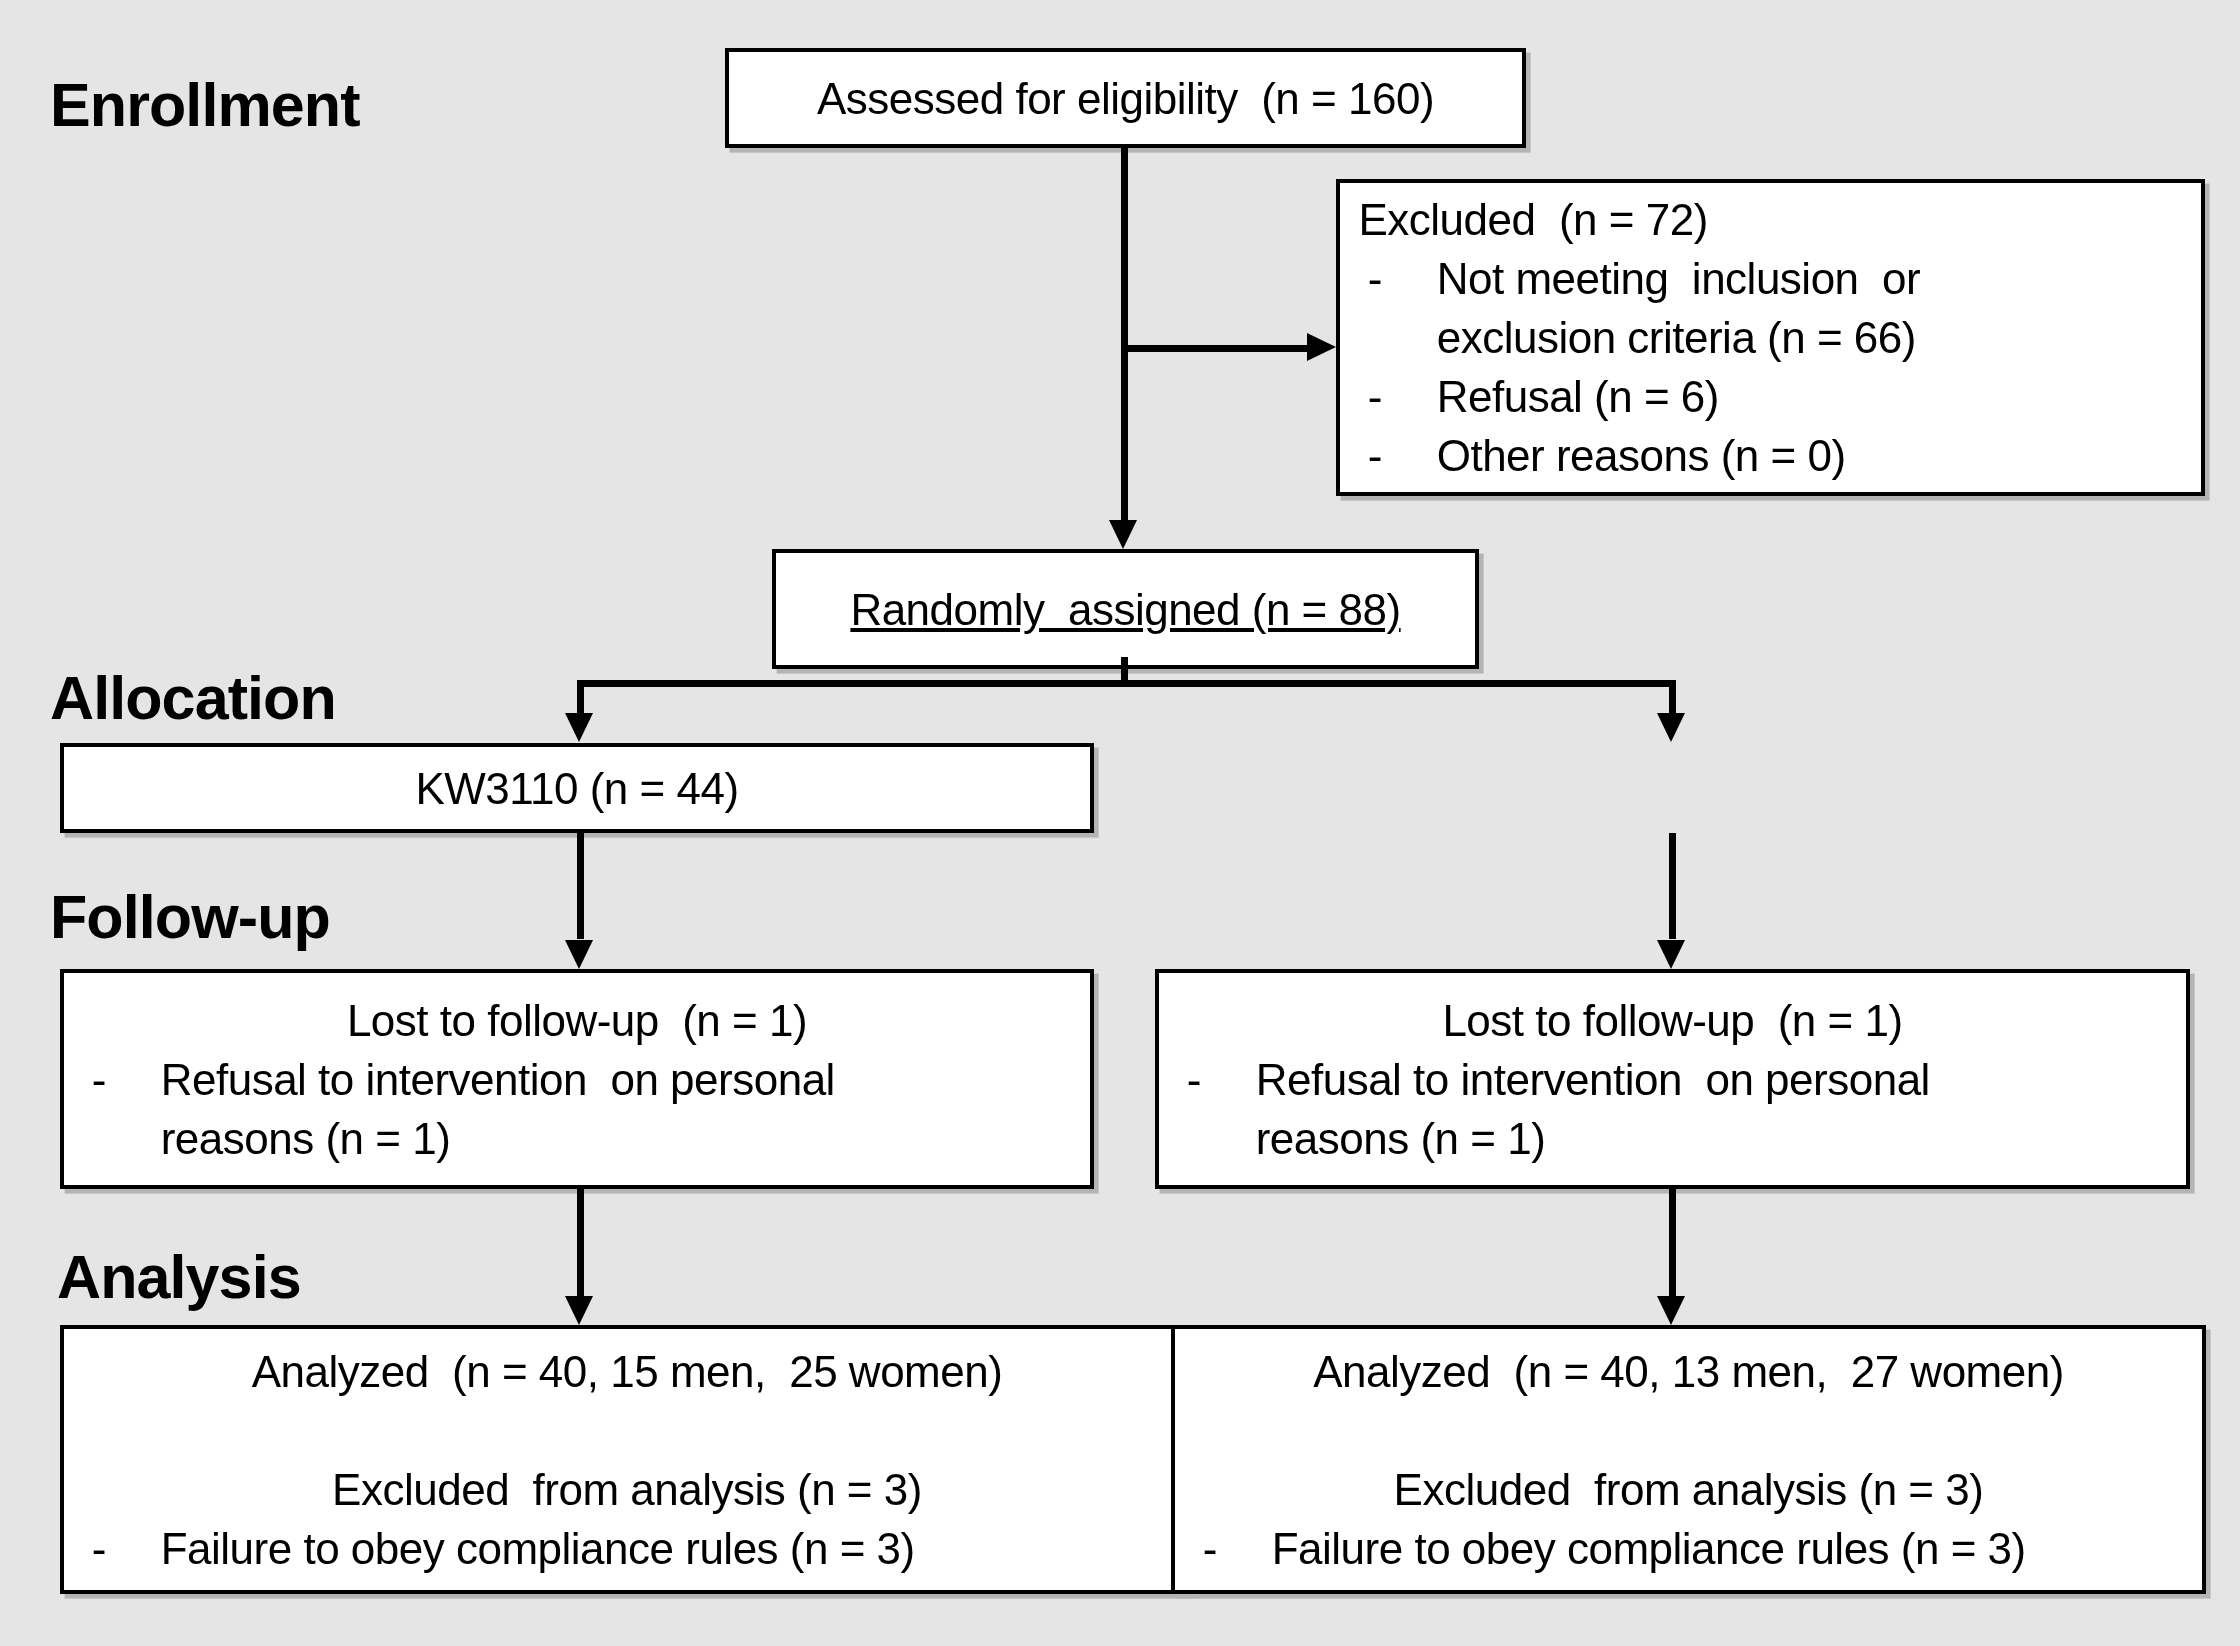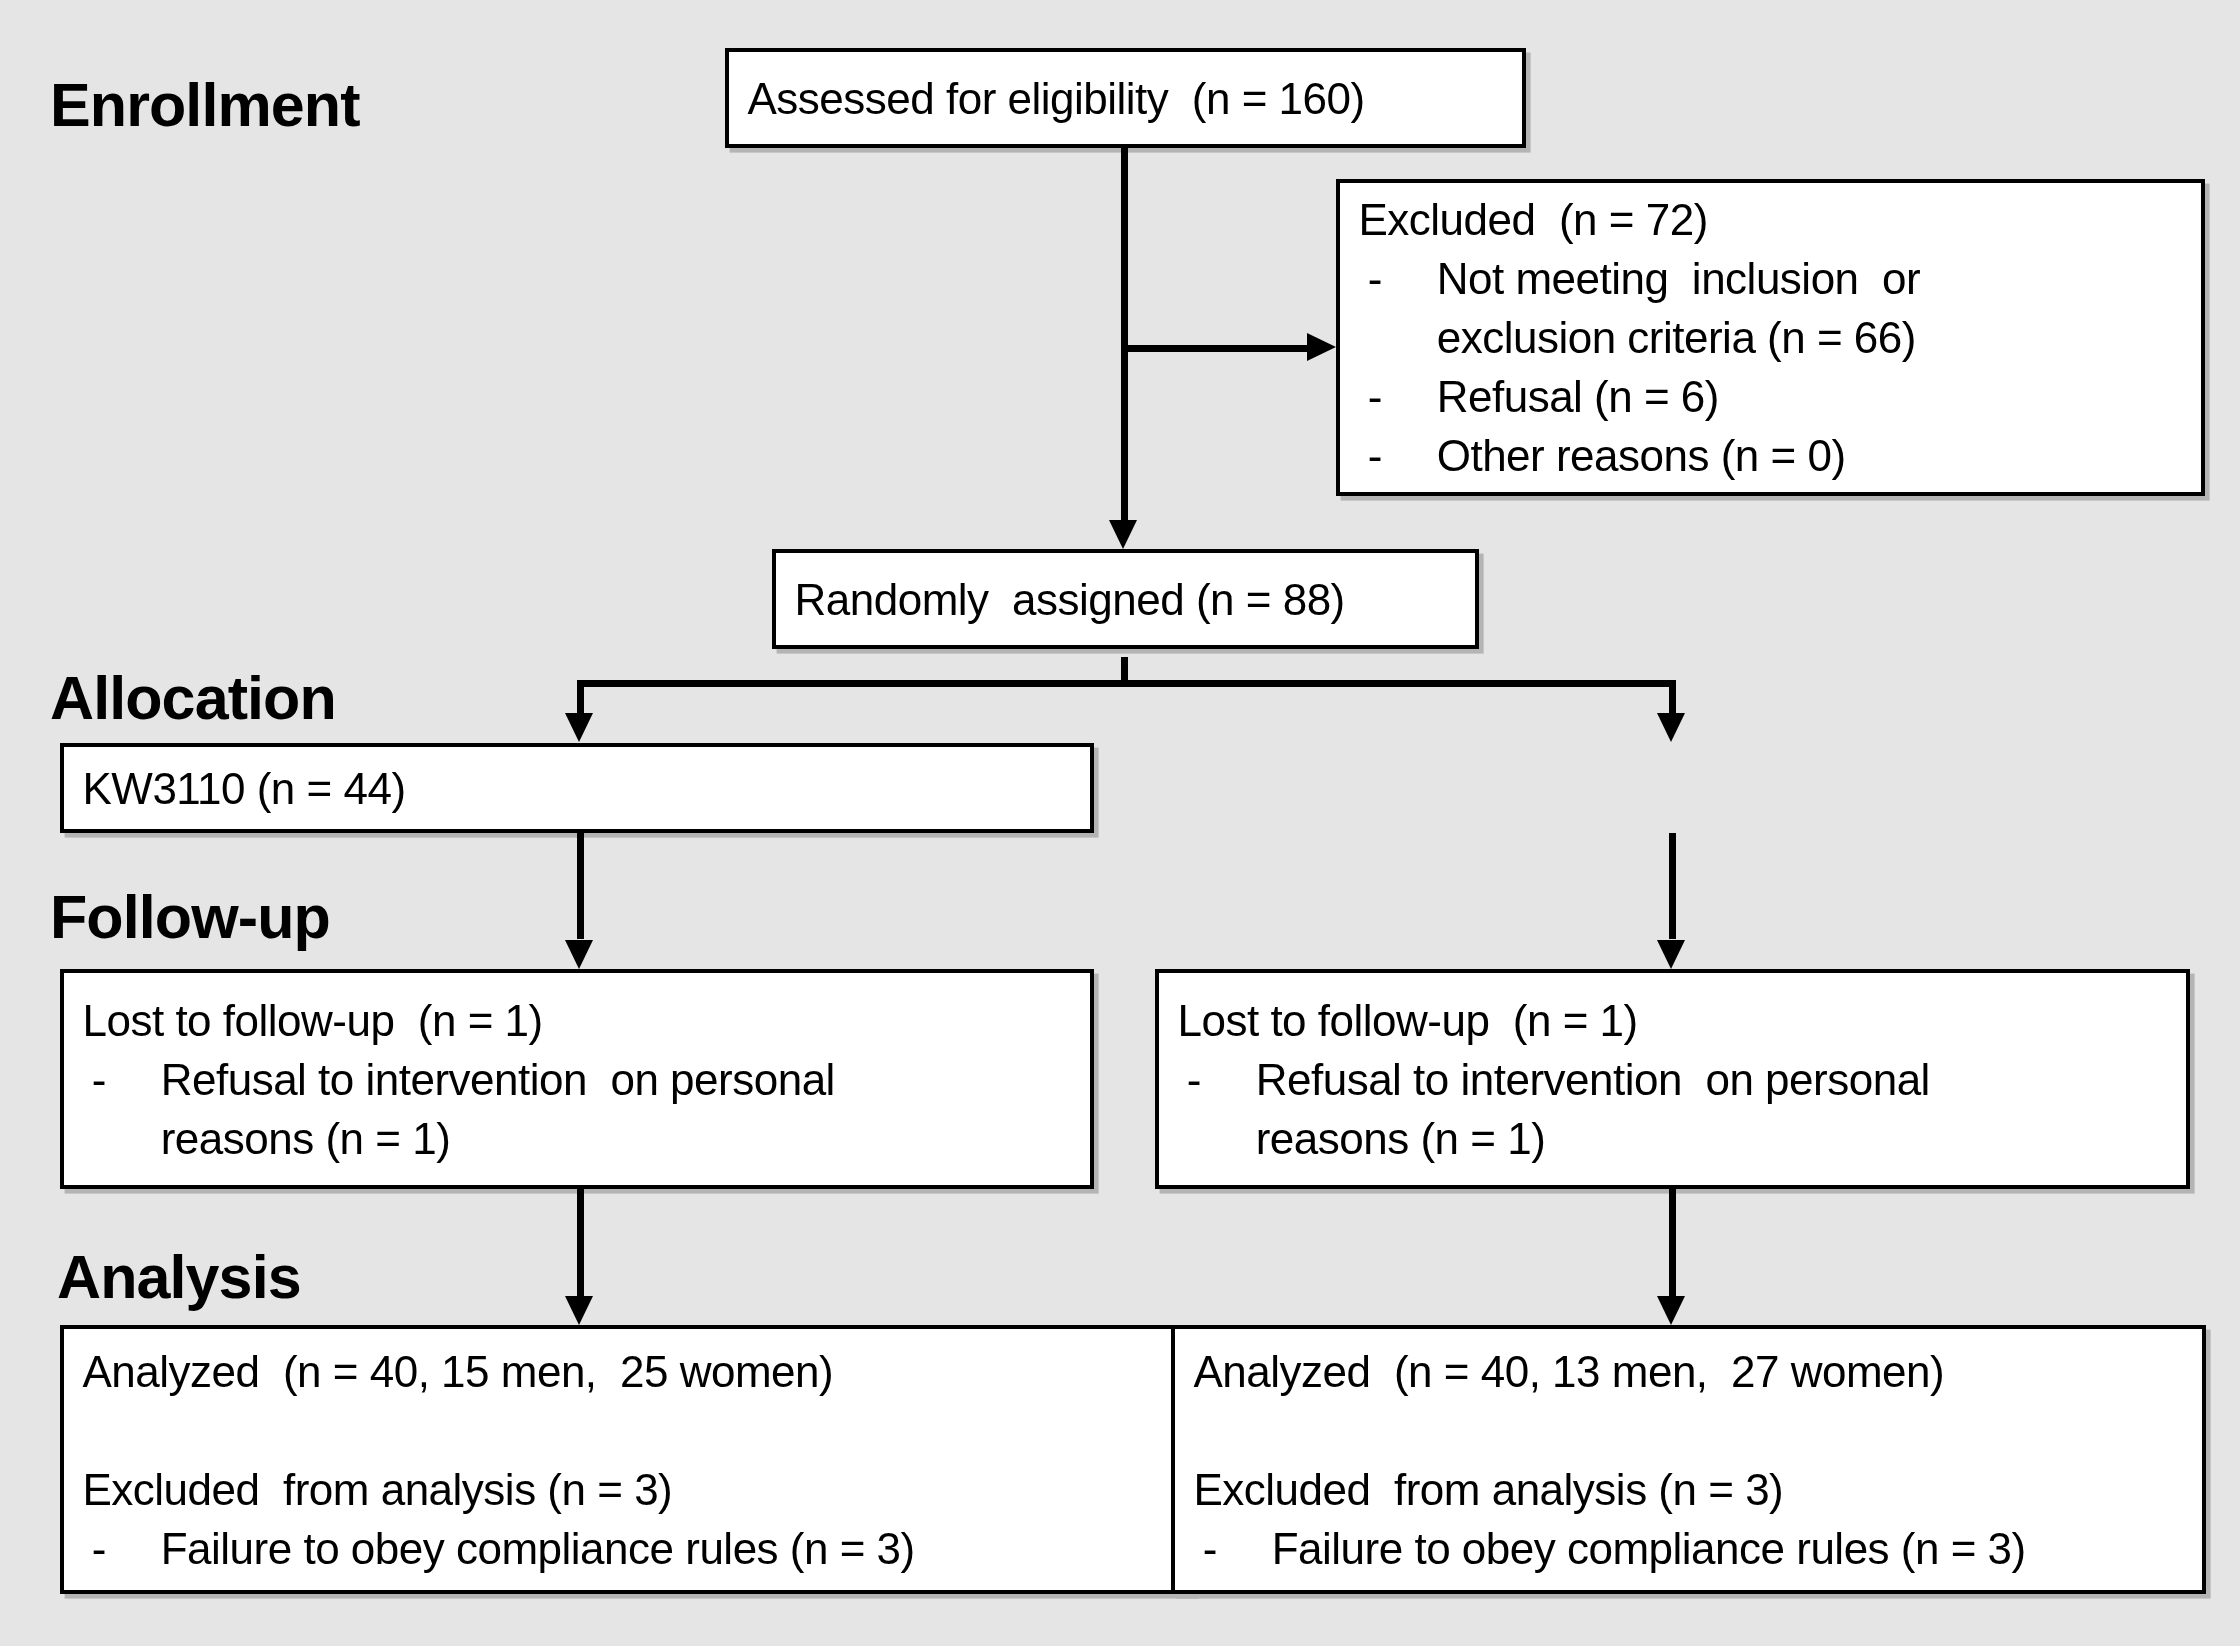--- a/index.html
+++ b/index.html
@@ -34,21 +34,21 @@
     flex-direction: column;
     justify-content: center;
     font-size: 44px;
     line-height: 59px;
     letter-spacing: -0.5px;
     padding: 3.7px 18.5px;
   }
   .line {
     white-space: pre-wrap;
   }
-  .center { }
+  .center { text-align: center; }
   .spacer { height: 59px; }
   .bullet {
     display: flex;
     align-items: flex-start;
   }
   .bullet .dash {
     flex: none;
     width: 69px;
     padding-left: 9.2px;
     white-space: pre;
@@ -108,21 +108,21 @@
     <div class="bullet">
       <span class="dash">-</span>
       <span class="btext">Refusal (n = 6)</span>
     </div>
     <div class="bullet">
       <span class="dash">-</span>
       <span class="btext">Other reasons (n = 0)</span>
     </div>
   </div>
 
-  <div class="fbox" style="left:772px; top:549px; width:707px; height:100px;">
+  <div class="fbox" style="left:772px; top:549px; width:707px; height:120px;text-decoration:underline;">
     <div class="line center">Randomly  assigned (n = 88)</div>
   </div>
 
   <div class="fbox" style="left:60px; top:743px; width:1034px; height:90px;">
     <div class="line center">KW3110 (n = 44)</div>
   </div>
 
   <div class="fbox" style="left:60px; top:969px; width:1034px; height:220px;">
     <div class="line center">Lost to follow-up  (n = 1)</div>
     <div class="bullet">

